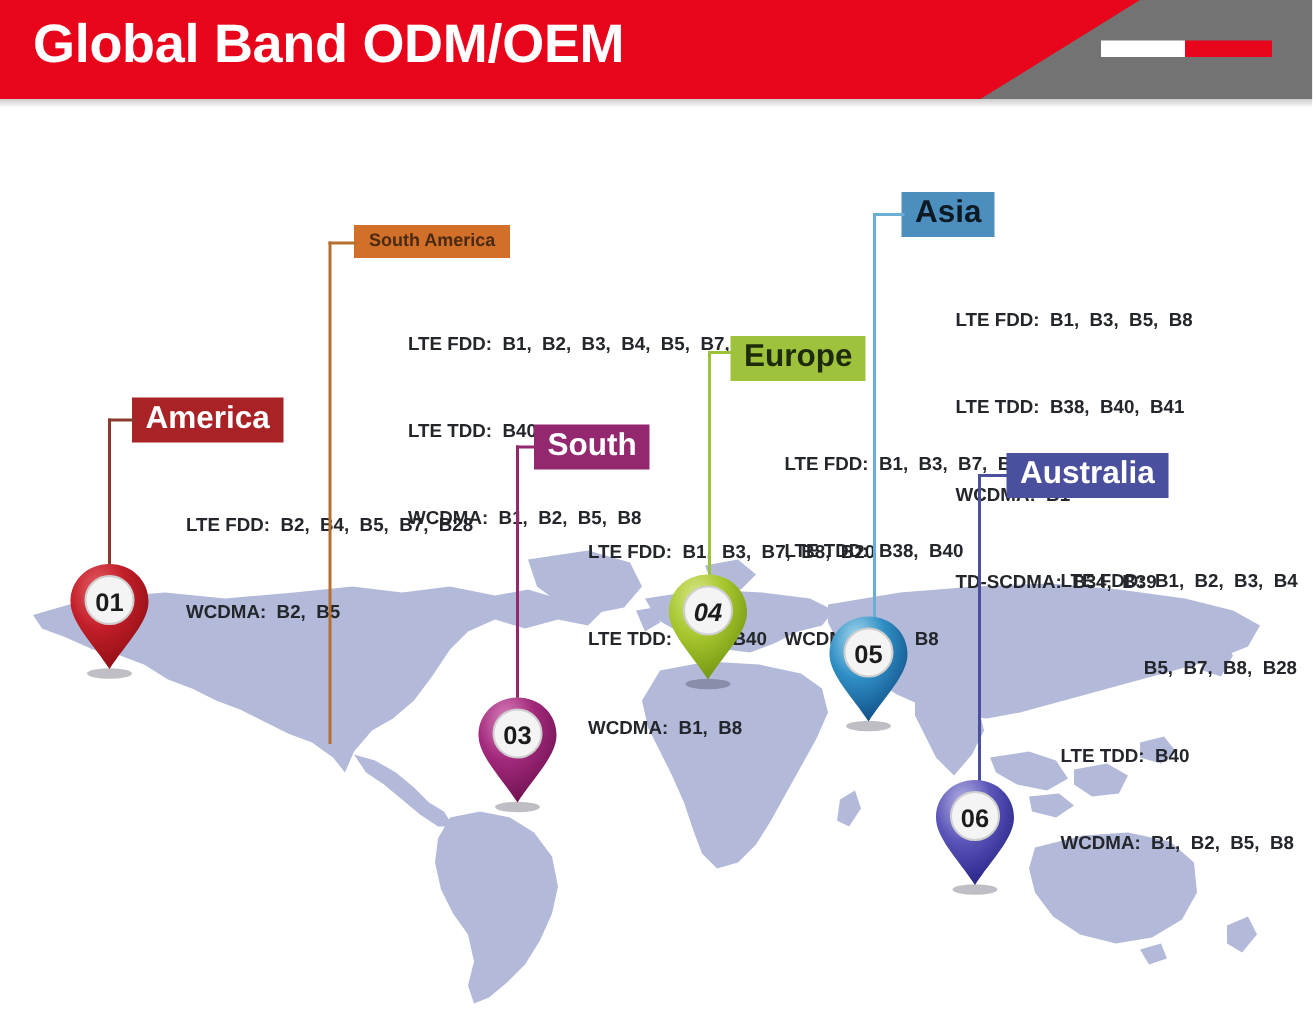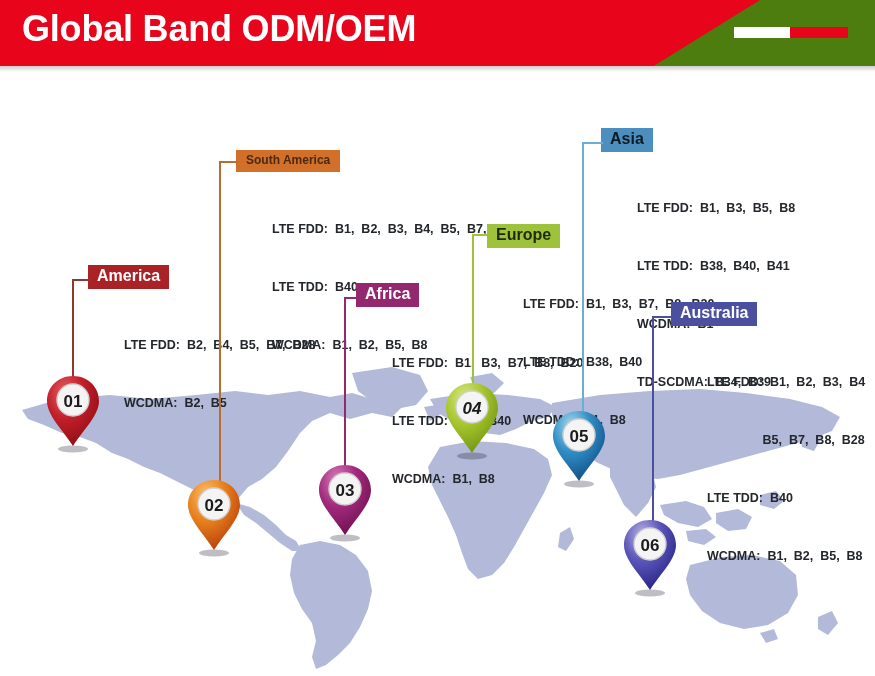--- a/index.html
+++ b/index.html
@@ -67,21 +67,21 @@
     left: 0; top: 355px;
     width: 875px; height: 321px;
   }
   .map-wrap svg { display: block; width: 875px; height: 321px; }
 
   
   .region { position: absolute; }
   .region-label {
     display: inline-block;
     padding: 2px 9px 4px 9px;
-    font-size: 16px;
+    font-size: 21px;
     font-weight: bold;
     line-height: 1.12;
     white-space: nowrap;
   }
   .region-label.small {
     font-size: 12px;
     padding: 4px 10px 5px 10px;
     font-weight: bold;
   }
   .region-bands {
@@ -101,21 +101,21 @@
 
   
   .pin { position: absolute; width: 58px; height: 82px; }
   .pin svg { display: block; }
 </style>
 </head>
 <body>
 
 <div id="canvas">
 
-  <div class="header" style="background: #4d7c0f;">
+  <div class="header" style="background: #737373;">
     <div class="header-red" style="background: rgb(232, 4, 27);"></div>
     <div class="header-title">Global Band ODM/OEM</div>
     <div class="header-bar-white" style="background: rgb(255, 255, 255);"></div>
     <div class="header-bar-red" style="background: rgb(232, 4, 27);"></div>
   </div>
   <div class="header-shadow"></div>
 
   <div class="map-wrap">
     <svg viewBox="0 0 875 321" xmlns="http://www.w3.org/2000/svg">
       <g fill="#b3b9d8">
@@ -190,21 +190,21 @@
       <div class="band-line">LTE TDD:  B40</div>
       <div class="band-line">WCDMA:  B1,  B2,  B5,  B8</div>
     </div>
   </div>
   <div class="conn">
     <div class="conn-h" style="left: 219px; top: 161px; width: 19px; background: rgb(181, 112, 47);"></div>
     <div class="conn-v" style="left: 219px; top: 161px; height: 335px; background: rgb(181, 112, 47);"></div>
   </div>
 
   <div class="region" style="left:356px; top:283px;">
-    <div class="region-label" style="background: rgb(147, 40, 110); color: rgb(255, 255, 255);">Africa</div>
+    <div class="region-label" style="background: rgb(147, 40, 110); color: rgb(255, 255, 255);">South</div>
     <div class="region-bands">
       <div class="band-line">LTE FDD:  B1,  B3,  B7,  B8,  B20</div>
       <div class="band-line">LTE TDD:  B38,  B40</div>
       <div class="band-line">WCDMA:  B1,  B8</div>
     </div>
   </div>
   <div class="conn">
     <div class="conn-h" style="left: 344px; top: 297px; width: 14px; background: rgb(147, 40, 110);"></div>
     <div class="conn-v" style="left: 344px; top: 297px; height: 180px; background: rgb(147, 40, 110);"></div>
   </div>
@@ -259,35 +259,20 @@
           <stop offset="100%" stop-color="#8e0d14"></stop>
         </radialGradient>
       </defs>
       <ellipse cx="29" cy="76" rx="15" ry="3.5" fill="rgba(40,40,60,0.30)"></ellipse>
       <path d="M29 3 C14 3 3 14 3 28 C3 42 18 56 29 73 C40 56 55 42 55 28 C55 14 44 3 29 3 Z" fill="url(#g1)"></path>
       <circle cx="29" cy="27" r="16" fill="#f4f4f4" stroke="#cfcfcf" stroke-width="1.4"></circle>
       <text x="29" y="34" font-family="Liberation Sans, sans-serif" font-size="17" font-weight="bold" fill="#1b1b1b" text-anchor="middle">01</text>
     </svg>
   </div>
 
-  <div class="pin" style="left:185px; top:477px;">
-    <svg viewBox="0 0 58 82" xmlns="http://www.w3.org/2000/svg">
-      <defs>
-        <radialGradient id="g2" cx="35%" cy="22%" r="82%">
-          <stop offset="0%" stop-color="#fbc169"></stop>
-          <stop offset="45%" stop-color="#e8801c"></stop>
-          <stop offset="100%" stop-color="#b83c0c"></stop>
-        </radialGradient>
-      </defs>
-      <ellipse cx="29" cy="76" rx="15" ry="3.5" fill="rgba(40,40,60,0.30)"></ellipse>
-      <path d="M29 3 C14 3 3 14 3 28 C3 42 18 56 29 73 C40 56 55 42 55 28 C55 14 44 3 29 3 Z" fill="url(#g2)"></path>
-      <circle cx="29" cy="27" r="16" fill="#f4f4f4" stroke="#cfcfcf" stroke-width="1.4"></circle>
-      <text x="29" y="34" font-family="Liberation Sans, sans-serif" font-size="17" font-weight="bold" fill="#1b1b1b" text-anchor="middle">02</text>
-    </svg>
-  </div>
 
   <div class="pin" style="left:316px; top:462px;">
     <svg viewBox="0 0 58 82" xmlns="http://www.w3.org/2000/svg">
       <defs>
         <radialGradient id="g3" cx="35%" cy="22%" r="82%">
           <stop offset="0%" stop-color="#d983bd"></stop>
           <stop offset="45%" stop-color="#a32a7c"></stop>
           <stop offset="100%" stop-color="#6d1050"></stop>
         </radialGradient>
       </defs>

